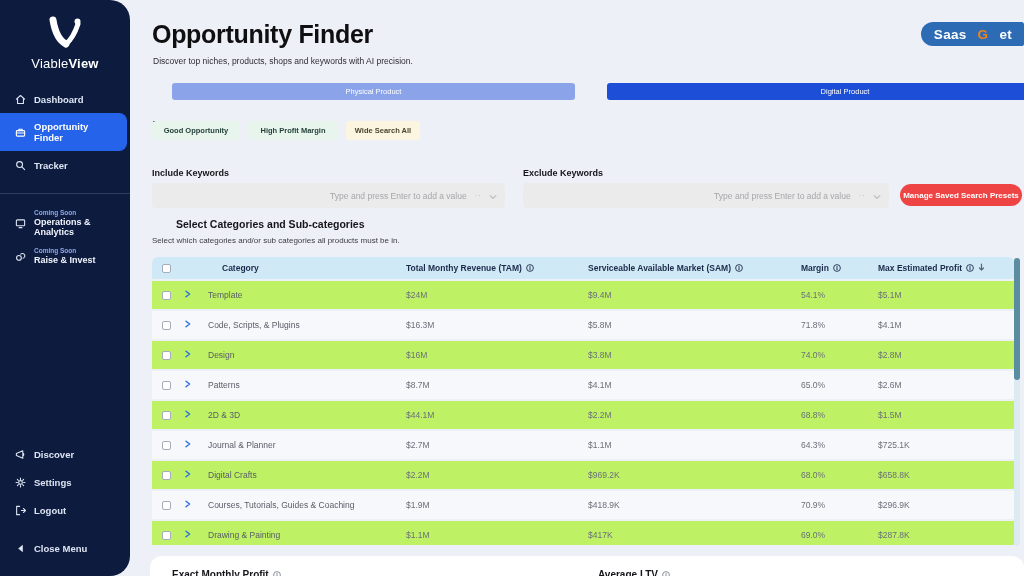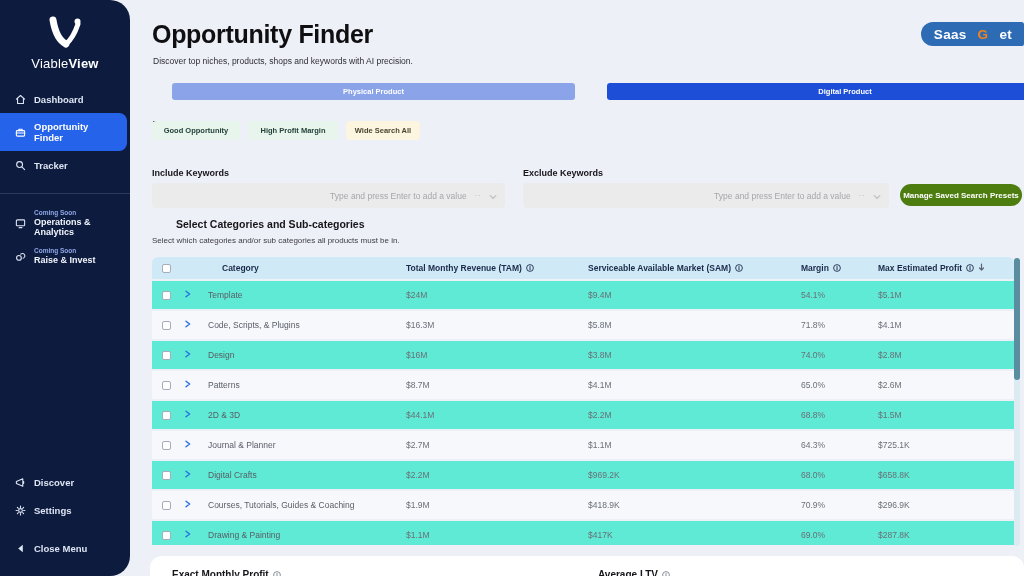--- a/index.html
+++ b/index.html
@@ -31,21 +31,21 @@
   .main { position:absolute; left:130px; top:0; width:894px; height:576px; }
   .page-title { position:absolute; left:22px; top:20px; font-size:25px; font-weight:800; color:#0f0f12; letter-spacing:-.3px; }
   .page-sub { position:absolute; left:23px; top:56px; font-size:8.5px; color:#2e2e33; }
 
   .saas-badge { position:absolute; right:0; top:22px; height:24px; background:#2d6bb5;
     border-radius:14px 3px 3px 14px; color:#fff; display:flex; align-items:center;
     padding:0 12px 0 13px; font-size:13.5px; font-weight:600; letter-spacing:.3px;gap:11px; }
   .saas-badge .g { color:#f08418; }
 
   .tab-btn { position:absolute; top:83px; height:17px; border:none; border-radius:3px;
-    color:#fff; font-size:7.5px; font-weight:700; font-family:inherit; cursor:pointer; }
+    color:#fff; font-size:7.5px; font-weight:400; font-family:inherit; cursor:pointer; }
   .tab-physical { left:42px; width:403px; background:#8ba3e9; }
   .tab-digital  { left:477px; width:476px; background:#1d4ed8; }
 
   .filters-label { position:absolute; left:22px; top:119px; font-size:16px; font-weight:800; color:#15151a;
     display:flex; align-items:center; gap:4px; }
   .chip { position:absolute; top:121px; height:19px; border-radius:4px; font-size:7.5px; font-weight:600;
     display:flex; align-items:center; justify-content:center; cursor:pointer; }
   .chip-green { background:#e7f5ec; color:#24413a; }
   .chip-yellow { background:#fcf5df; color:#4a4430; }
   .chip1 { left:22px; width:88px; }
@@ -57,35 +57,35 @@
   .kw-input-wrap { position:absolute; top:183px; height:25px; background:#ebebec; border-radius:4px;
     display:flex; align-items:center; }
   .kw-include-wrap { left:22px; width:353px; } .kw-exclude-wrap { left:393px; width:366px; }
   .kw-input { flex:1; height:100%; border:none; background:transparent; outline:none;
     padding:0 8px; font-size:8.5px; color:#444; font-family:inherit;text-align:right; }
   .kw-input::placeholder { color:#a6a6aa; }
   .kw-icons { display:flex; align-items:center; gap:7px; padding-right:8px; color:#bfbfc4; }
   .kw-dots { font-size:8px; letter-spacing:1px; }
   .kw-icons svg { width:8px; height:8px; stroke:#bfbfc4; fill:none; stroke-width:1.3; stroke-linecap:round; }
 
-  .manage-btn { position:absolute; left:770px; top:184px; width:122px; height:22px; background:#4d7c0f;
+  .manage-btn { position:absolute; left:770px; top:184px; width:122px; height:22px; background:#ef4444;
     border:none; border-radius:12px; color:#fff; font-size:8px; font-weight:700; font-family:inherit; cursor:pointer; }
 
   .cat-title { position:absolute; left:22px; top:218px; font-size:10.5px; font-weight:800; color:#15151a;padding-left:24px; }
   .cat-sub { position:absolute; left:22px; top:236px; font-size:8px; color:#3c3c42; }
 
   
   .tbl { position:absolute; left:22px; top:257px; width:862px; }
   .tbl-grid { display:grid; grid-template-columns:22px 24px 198px 182px 213px 77px 1fr;
     align-items:center; padding-left:10px; }
   .tbl-head { height:22px; background:#cfe9f6; border-radius:6px 6px 0 0; font-size:8.5px; font-weight:800; color:#1b2a4a; }
   .th-cell { display:flex; align-items:center; gap:4px; }
   .th-category { padding-left:14px; }
   .tbl-body { height:264px; overflow:hidden; display:flex; flex-direction:column; gap:2px; margin-top:2px; }
-  .tbl-row { min-height:28px; background:#5eead4; font-size:8.5px; color:#6a6f78; cursor:pointer; flex:0 0 28px; }
+  .tbl-row { min-height:28px; background:#bef264; font-size:8.5px; color:#6a6f78; cursor:pointer; flex:0 0 28px; }
   .tbl-row:nth-child(even) { background:#f7f8fc; }
   .cell-category { color:#585d66; }
   .checkbox { width:9px; height:9px; border:1px solid #a5adba; border-radius:2px; background:#fff; cursor:pointer; }
   .row-chevron svg { width:8px; height:8px; stroke:#2b6fe0; fill:none; stroke-width:1.8; stroke-linecap:round; stroke-linejoin:round; }
 
   .info-icon { display:inline-flex; }
   .info-icon svg { width:8px; height:8px; }
   .info-icon circle.ring { fill:none; stroke:currentColor; stroke-width:1; }
   .info-icon line { stroke:currentColor; stroke-width:1.1; stroke-linecap:round; }
   .muted-info { color:#7a828f; }
@@ -185,20 +185,28 @@
       <span>Discover</span>
     </div>
     <div class="nav-item">
       <span class="nicon">
         <svg viewBox="0 0 12 12">
             <circle cx="6" cy="6" r="2"></circle>
             <path d="M6 1.2 V2.6 M6 9.4 V10.8 M1.2 6 H2.6 M9.4 6 H10.8 M2.6 2.6 L3.6 3.6 M8.4 8.4 L9.4 9.4 M9.4 2.6 L8.4 3.6 M3.6 8.4 L2.6 9.4"></path>
           </svg>
       </span>
       <span>Settings</span>
+    </div>
+    <div class="nav-item">
+      <span class="nicon">
+        <svg viewBox="0 0 12 12">
+            <path d="M5 1.5 H1.8 V10.5 H5 M7 6 H11 M9.2 3.8 L11.4 6 L9.2 8.2"></path>
+          </svg>
+      </span>
+      <span>Logout</span>
     </div>
     <div class="nav-item close-item">
       <span class="nicon">
         <svg viewBox="0 0 12 12">
             <path d="M8.5 2 L3.5 6 L8.5 10 Z" fill="currentColor" stroke="none"></path>
           </svg>
       </span>
       <span>Close Menu</span>
     </div>
   </aside>

